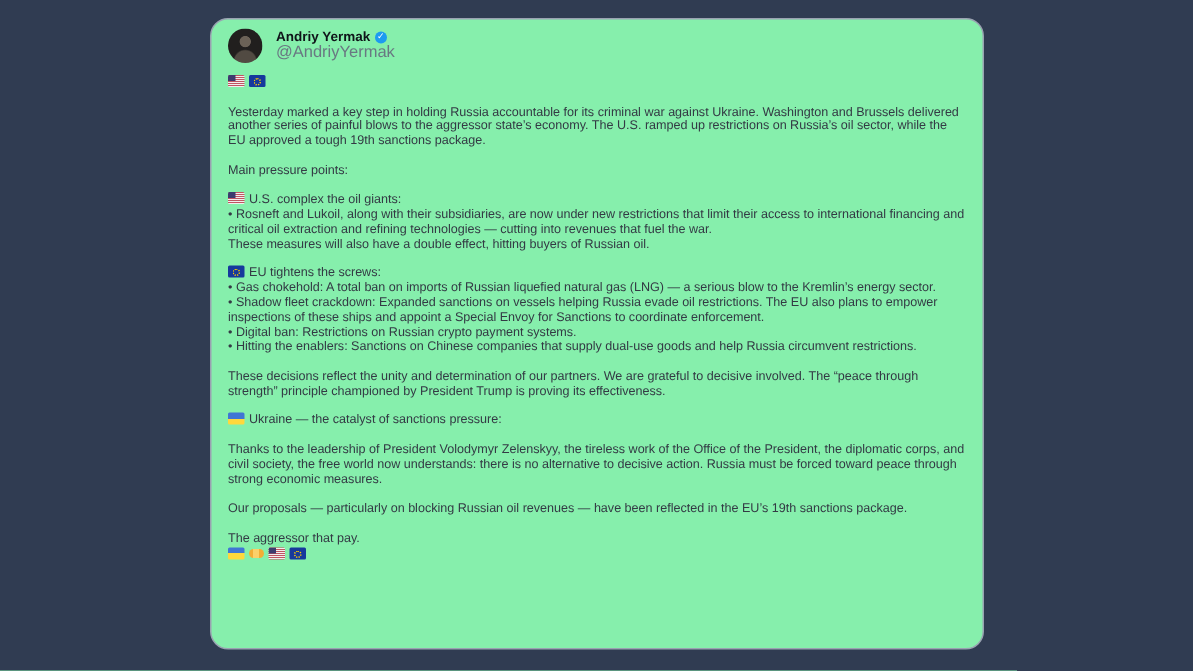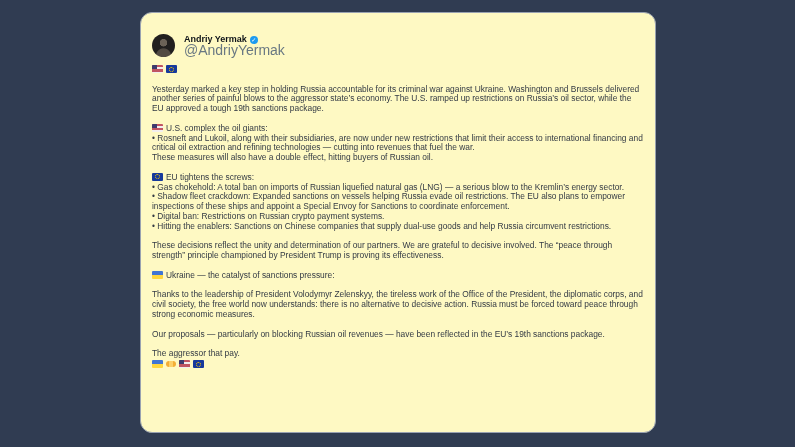--- a/index.html
+++ b/index.html
@@ -6,44 +6,44 @@
   body{
     width:795px;height:447px;overflow:hidden;
     background:#303c52;
     font-family:"Liberation Sans","DejaVu Sans",sans-serif;
     position:relative;
   }
   .tweet-card{
     position:absolute;left:140px;top:12px;
     width:516px;height:421px;
     box-sizing:border-box;
-    background:#fef9c3;
+    background:#86efac;
     border:1px solid #99a2b1;
     border-radius:12px;
-    padding:21px 11px 10px 11px;
+    padding:6px 11px 10px 11px;
   }
   .header{display:flex;align-items:flex-start;}
   .avatar{
     width:23px;height:23px;border-radius:50%;
     flex:0 0 auto;margin-right:9px;cursor:pointer;
     background:
       radial-gradient(circle at 50% 38%, #6b6257 0 3.5px, rgba(0,0,0,0) 4px),
       radial-gradient(circle at 50% 95%, #514a42 0 7px, rgba(0,0,0,0) 8px),
       #211f1e;
   }
   .id-block{display:flex;flex-direction:column;line-height:11px;}
   .author-row{display:flex;align-items:center;gap:3px;}
   .author-name{font-size:9px;font-weight:700;color:#0f1419;cursor:pointer;}
   .verified{
     width:8px;height:8px;border-radius:50%;
     background:#1d9bf0;color:#fff;
     display:inline-flex;align-items:center;justify-content:center;
     font-size:6px;line-height:8px;font-weight:700;
   }
-  .handle{font-size:14px;color:#697882;cursor:pointer;}
+  .handle{font-size:11px;color:#697882;cursor:pointer;}
   .body-text{
     margin-top:8px;
     font-size:8.4px;line-height:9.8px;color:#333a44;
   }
   .block{margin:0 0 9.8px 0;}
   .block:last-child{margin-bottom:0;}
   .block .body{display:block;white-space:pre-line;}
   .plain{white-space:pre-line;}
   .flag{
     display:inline-block;width:11px;height:8px;
@@ -82,20 +82,21 @@
       <span class="handle">@AndriyYermak</span>
     </div>
   </div>
 
   <div class="body-text">
 
     <p class="block"><span class="flag us"></span><span class="flag eu"></span></p>
 
     <p class="block plain">Yesterday marked a key step in holding Russia accountable for its criminal war against Ukraine. Washington and Brussels delivered another series of painful blows to the aggressor state’s economy. The U.S. ramped up restrictions on Russia’s oil sector, while the EU approved a tough 19th sanctions package.</p>
 
+    <p class="block plain">Main pressure points:</p>
 
     <p class="block"><span class="flag us"></span><span>U.S. complex the oil giants:</span><span class="body">• Rosneft and Lukoil, along with their subsidiaries, are now under new restrictions that limit their access to international financing and critical oil extraction and refining technologies — cutting into revenues that fuel the war.
 These measures will also have a double effect, hitting buyers of Russian oil.</span></p>
 
     <p class="block"><span class="flag eu"></span><span>EU tightens the screws:</span><span class="body">• Gas chokehold: A total ban on imports of Russian liquefied natural gas (LNG) — a serious blow to the Kremlin’s energy sector.
 • Shadow fleet crackdown: Expanded sanctions on vessels helping Russia evade oil restrictions. The EU also plans to empower inspections of these ships and appoint a Special Envoy for Sanctions to coordinate enforcement.
 • Digital ban: Restrictions on Russian crypto payment systems.
 • Hitting the enablers: Sanctions on Chinese companies that supply dual-use goods and help Russia circumvent restrictions.</span></p>
 
     <p class="block plain">These decisions reflect the unity and determination of our partners. We are grateful to decisive involved. The “peace through strength” principle championed by President Trump is proving its effectiveness.</p>

